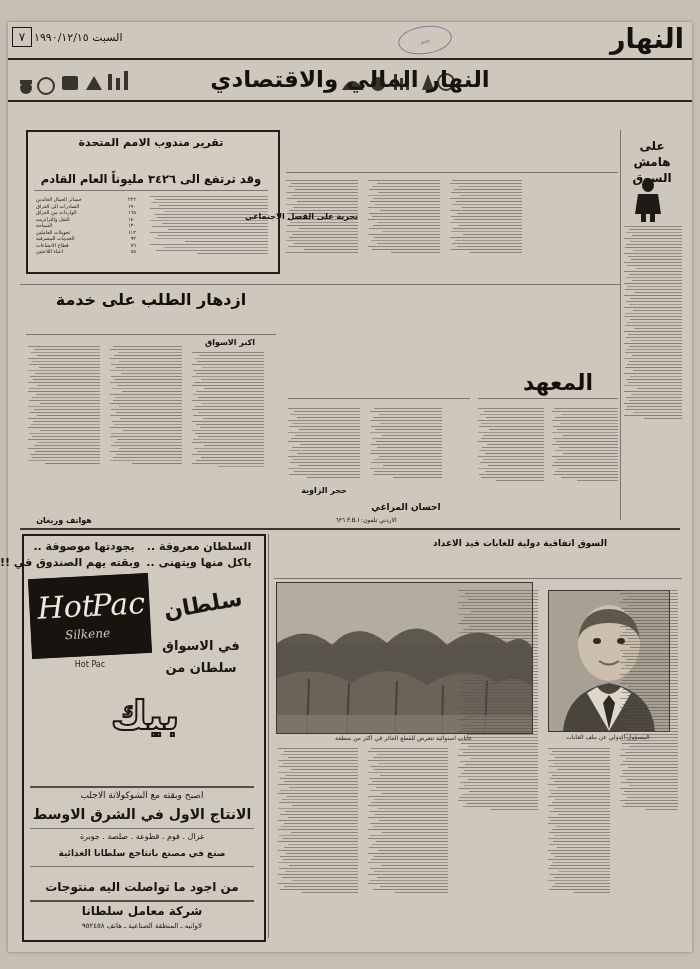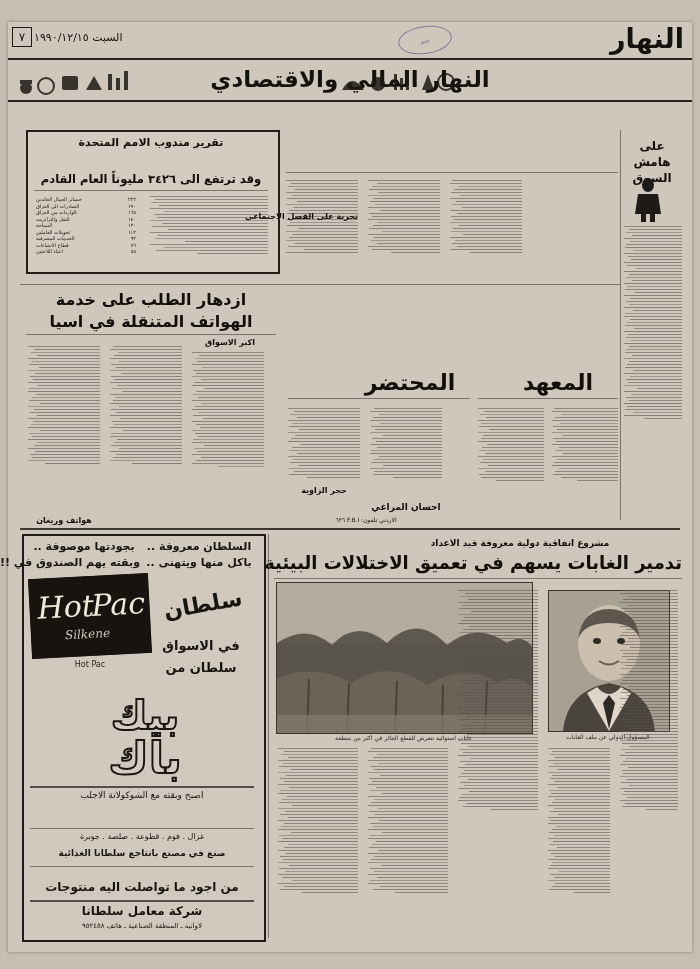--- a/index.html
+++ b/index.html
@@ -382,21 +382,20 @@
     <i style="width:94%"></i>
       <i style="width:99%"></i>
       <i style="width:85%"></i>
       <i style="width:100%"></i>
       <i style="width:66%"></i>
   </div>
 
   <div class="hrule" style="left:20px;top:284px;width:600px;"></div>
 
   <div class="hd" style="left:26px;top:290px;width:250px;font-size:16px;">ازدهار الطلب على خدمة</div>
-  <div class="hd" style="left:26px;top:312px;width:250px;font-size:16px;">الهواتف المتنقلة في اسيا</div>
   <div class="hrule" style="left:26px;top:334px;width:250px;"></div>
   <div class="hd" style="left:186px;top:338px;width:88px;font-size:8px;">اكبر الاسواق</div>
 
   <div class="lines" style="left:28px;top:346px;width:72px;height:162px;">
     <i style="width:100%"></i>
       <i style="width:92%"></i>
       <i style="width:96%"></i>
       <i style="width:88%"></i>
       <i style="width:100%"></i>
     <i style="width:94%"></i>
@@ -513,21 +512,20 @@
       <i style="width:97%"></i>
       <i style="width:93%"></i>
       <i style="width:100%"></i>
     <i style="width:88%"></i>
       <i style="width:95%"></i>
       <i style="width:100%"></i>
       <i style="width:64%"></i>
   </div>
   <div class="hd" style="left:28px;top:516px;width:72px;font-size:8px;">هواتف وريغان</div>
 
-  <div class="hd" style="left:350px;top:370px;width:120px;font-size:22px;">المحتضر</div>
   <div class="hrule" style="left:288px;top:398px;width:182px;"></div>
   <div class="lines" style="left:288px;top:408px;width:72px;height:96px;">
     <i style="width:100%"></i>
       <i style="width:92%"></i>
       <i style="width:97%"></i>
       <i style="width:87%"></i>
       <i style="width:100%"></i>
     <i style="width:94%"></i>
       <i style="width:99%"></i>
       <i style="width:85%"></i>
@@ -630,22 +628,21 @@
       <i style="width:100%"></i>
     <i style="width:89%"></i>
       <i style="width:95%"></i>
       <i style="width:99%"></i>
       <i style="width:86%"></i>
       <i style="width:62%"></i>
   </div>
 
   <div class="rule" style="left:20px;top:528px;width:660px;height:2px;"></div>
 
-  <div class="kicker" style="left:360px;top:538px;width:320px;font-size:9px;">مشروع اتفاقية دولية معروفة قيد الاعداد</div>
-  <div class="hd" style="left:356px;top:552px;width:326px;font-size:18px;">تدمير الغابات يسهم في تعميق الاختلالات البيئية</div>
+  <div class="kicker" style="left:360px;top:538px;width:320px;font-size:9px;">السوق اتفاقية دولية للغابات قيد الاعداد</div>
   <div class="hrule" style="left:274px;top:578px;width:408px;"></div>
 
   <div class="photo" style="left:276px;top:582px;width:255px;height:150px;">
     <svg width="255" height="150" viewBox="0 0 255 150" preserveAspectRatio="none">
       <rect width="255" height="150" fill="#9a948a"></rect>
       <rect y="0" width="255" height="60" fill="#b4ad9f"></rect>
       <g fill="#4e4a40" opacity=".85">
         <path d="M0 150 L0 60 Q30 40 55 62 Q80 35 110 60 Q140 30 170 62 Q200 38 230 60 Q245 50 255 64 L255 150z"></path>
       </g>
       <g fill="#6d675b" opacity=".8">
@@ -1003,25 +1000,24 @@
     </svg>
   </div>
   <div class="txt" style="left:30px;top:660px;width:120px;font-size:8px;color:#2b2720;">Hot  Pac</div>
 
   <div class="txt" style="left:148px;top:592px;width:110px;font-size:22px;font-weight:bold;transform:rotate(-10deg);">سلطان</div>
   <div class="txt" style="left:146px;top:638px;width:110px;font-size:13px;font-weight:bold;">في الاسواق</div>
   <div class="txt" style="left:146px;top:660px;width:110px;font-size:13px;font-weight:bold;">سلطان من</div>
 
   <div class="txt" style="left:30px;top:692px;width:230px;font-size:40px;font-weight:bold;color:#d2cdc0;
               -webkit-text-stroke:2px #1a1712;text-shadow:0 0 0 #1a1712;">بيك</div>
-  <div class="txt" style="left:30px;top:732px;width:230px;font-size:44px;font-weight:bold;color:#d2cdc0;
-              -webkit-text-stroke:2px #1a1712;">باك</div>
 
   <div class="hrule" style="left:30px;top:786px;width:224px;background:#201d18;height:2px;"></div>
   <div class="txt" style="left:28px;top:790px;width:228px;font-size:9px;">اصبح وبقته مع الشوكولاتة الاجلب</div>
+  <div class="txt" style="left:28px;top:806px;width:228px;font-size:14px;font-weight:bold;">الانتاج الاول في الشرق الاوسط</div>
   <div class="hrule" style="left:30px;top:828px;width:224px;"></div>
   <div class="txt" style="left:28px;top:832px;width:228px;font-size:8px;">غزال . فوم . قطوعة . صلصة . جوبرة</div>
   <div class="txt" style="left:28px;top:848px;width:228px;font-size:9px;font-weight:bold;">صنع في مصنع بانتاجع سلطانا الغذائية</div>
   <div class="hrule" style="left:30px;top:866px;width:224px;"></div>
   <div class="txt" style="left:28px;top:880px;width:228px;font-size:12px;font-weight:bold;">من اجود ما تواصلت اليه منتوجات</div>
   <div class="hrule" style="left:30px;top:900px;width:224px;background:#201d18;height:2px;"></div>
   <div class="txt" style="left:28px;top:904px;width:228px;font-size:12px;font-weight:bold;">شركة معامل سلطانا</div>
   <div class="txt" style="left:28px;top:922px;width:228px;font-size:7px;">لاوانيه ـ المنطقة الصناعية ـ هاتف ٩٥٢٤٥٨</div>
 
 </div>

